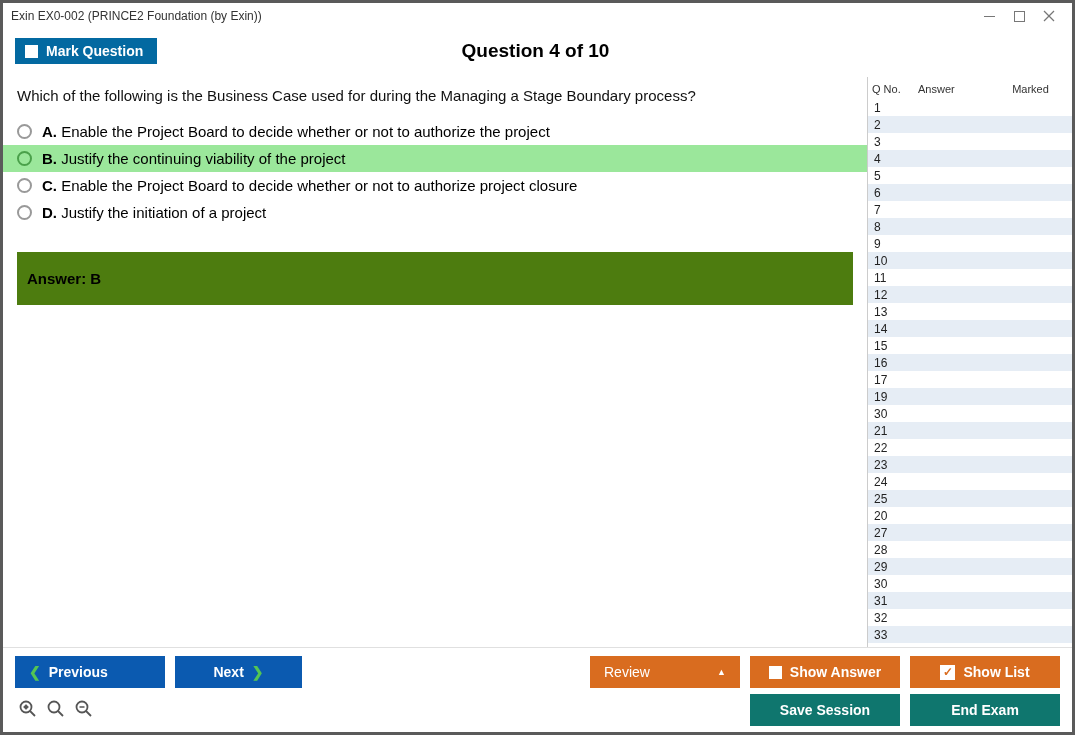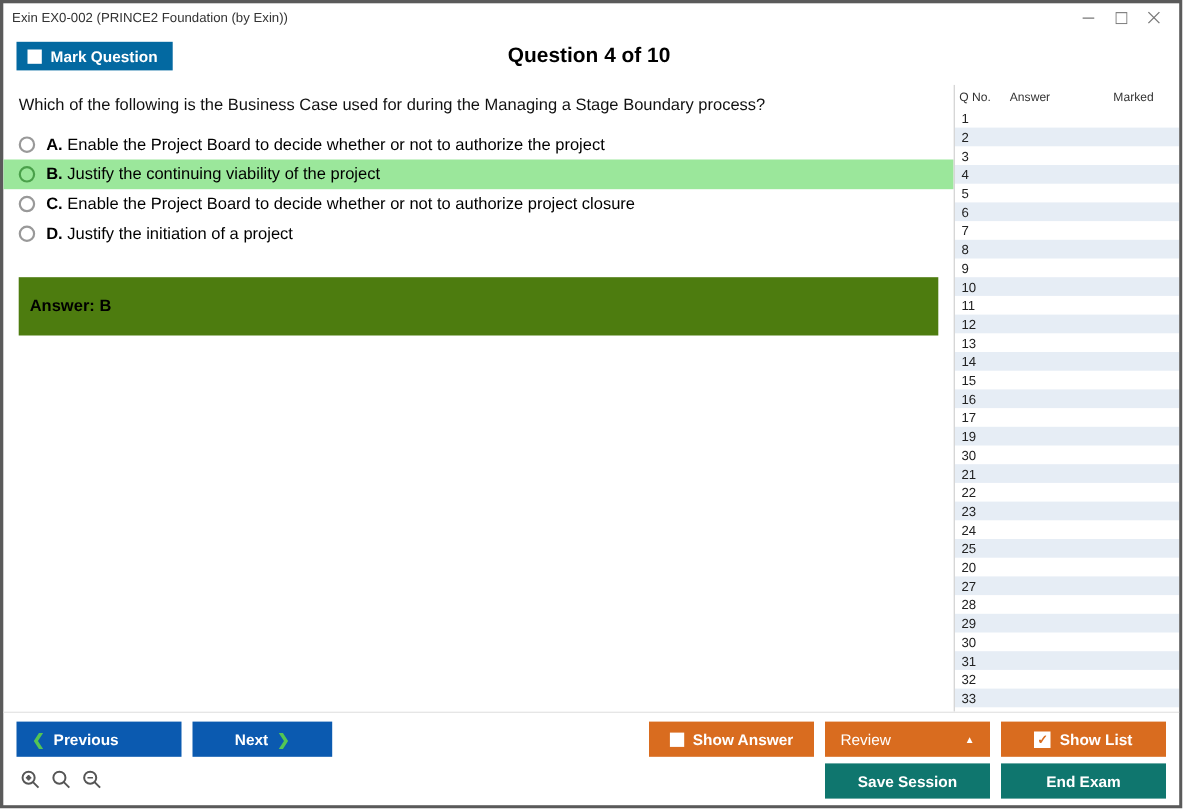--- a/index.html
+++ b/index.html
@@ -379,27 +379,27 @@
     <div class="footer-row">
       <button class="btn btn-blue btn-prev">
         <span class="chev-l">❮</span>
         <span>Previous</span>
       </button>
       <button class="btn btn-blue btn-next">
         <span>Next</span>
         <span class="chev-r">❯</span>
       </button>
       <div class="spacer"></div>
+      <button class="btn btn-orange btn-review">
+        <span>Review</span>
+        <span class="review-arrow">▲</span>
+      </button>
       <button class="btn btn-orange btn-show-answer">
         <span class="box"></span>
         <span>Show Answer</span>
-      </button>
-      <button class="btn btn-orange btn-review">
-        <span>Review</span>
-        <span class="review-arrow">▲</span>
       </button>
       <button class="btn btn-orange btn-showlist">
         <span class="check">✓</span>
         <span>Show List</span>
       </button>
     </div>
     <div class="footer-row">
       <div class="zoom-row">
         <span class="zoom-btn">
           <svg width="20" height="20" viewBox="0 0 20 20">

